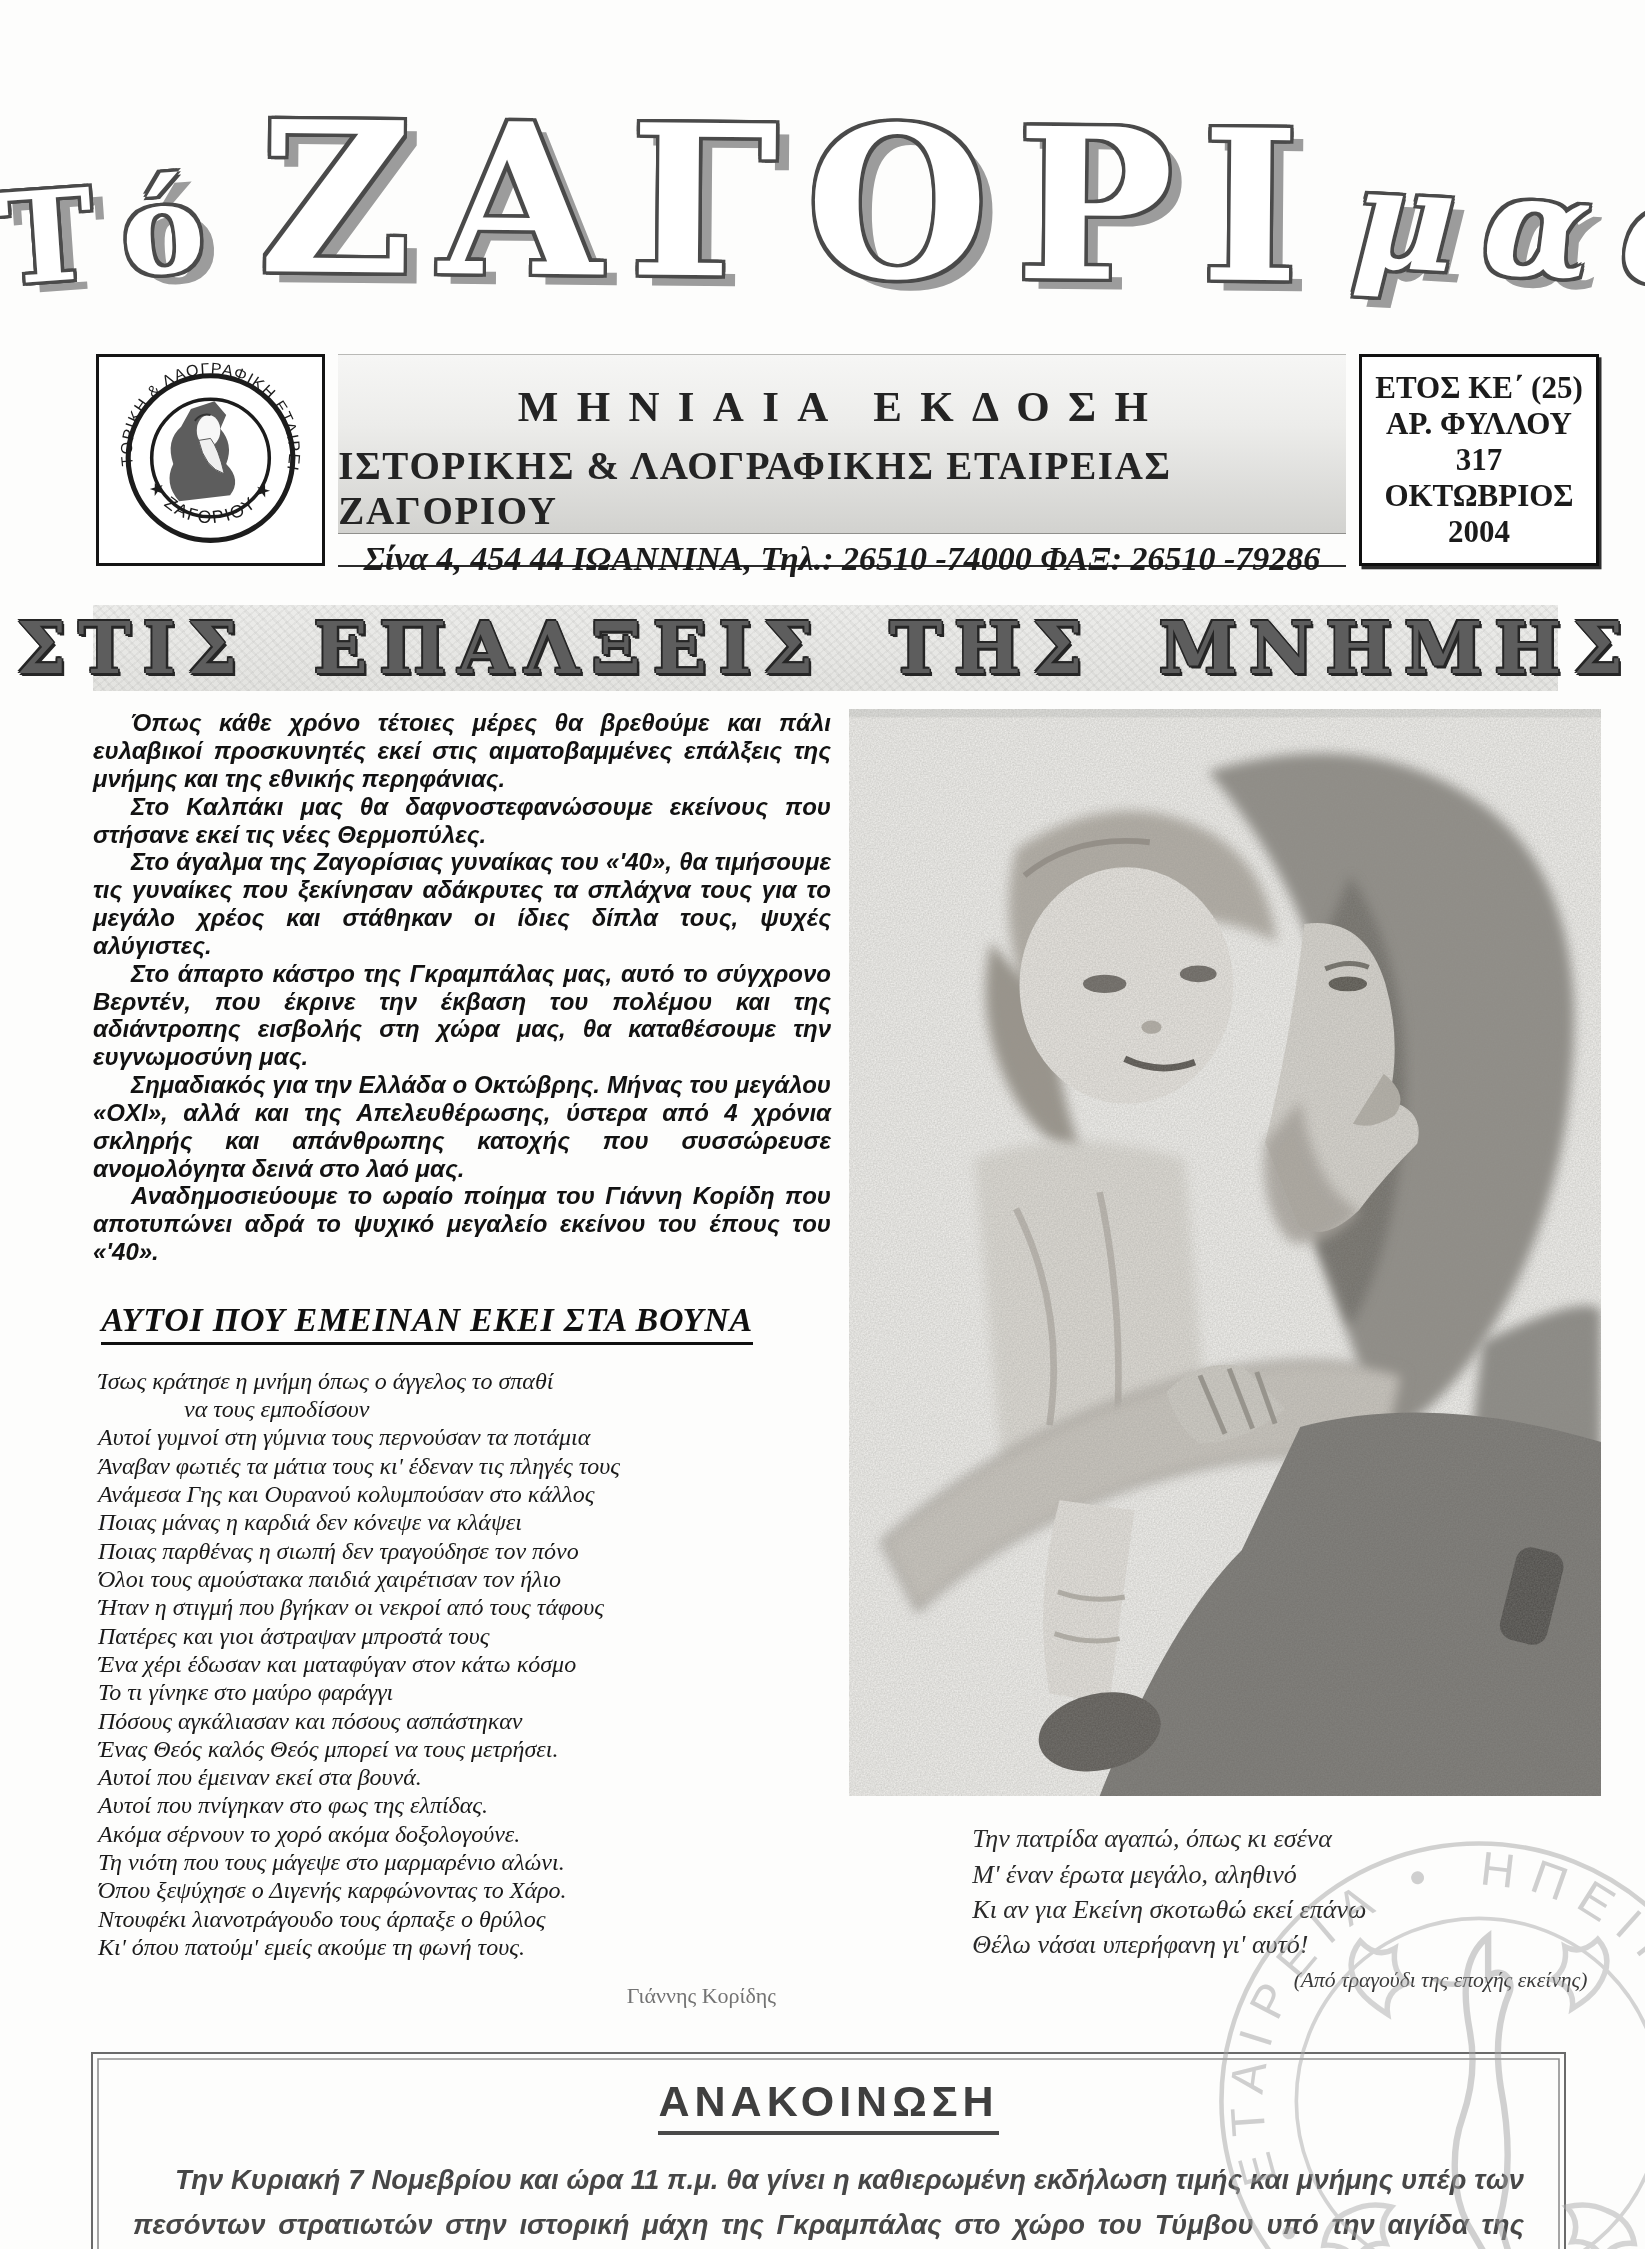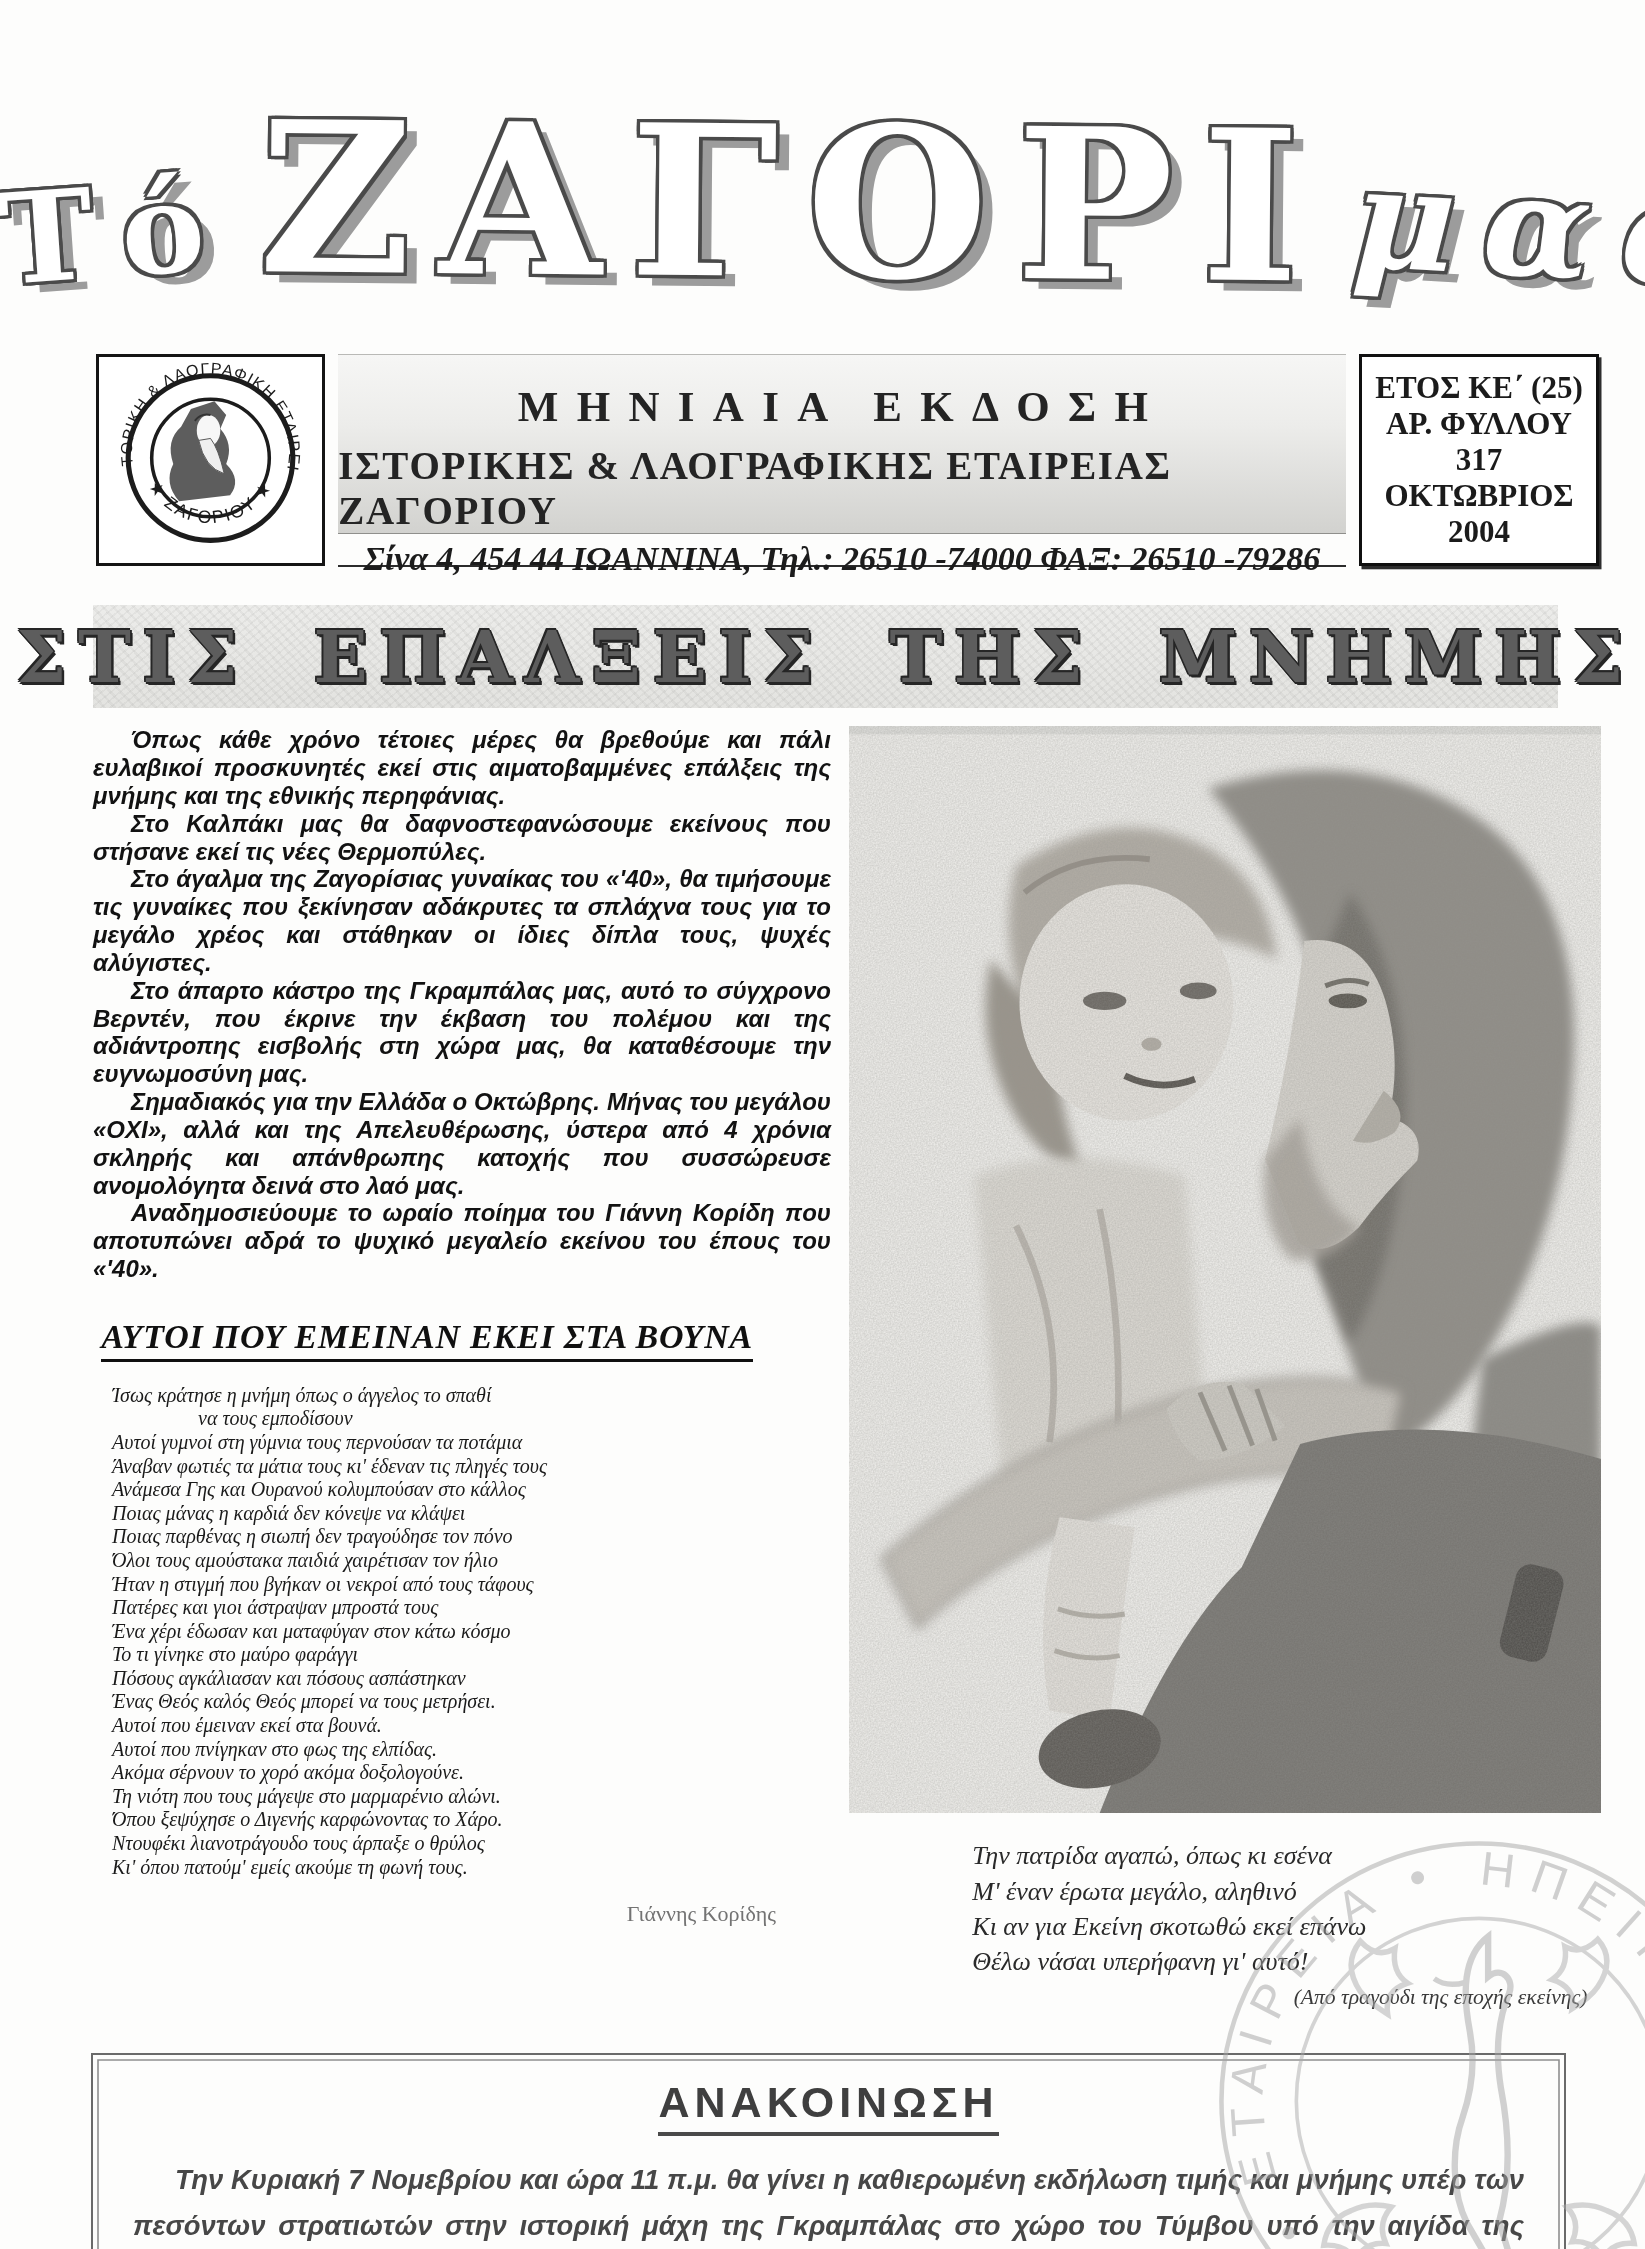--- a/index.html
+++ b/index.html
@@ -38,21 +38,21 @@
   .pub-name{ font-family:"Liberation Serif",serif; font-weight:bold; font-size:39px;
              letter-spacing:1.7px; color:#242424;}
   .address-line{ padding:6.6px 0 5px; text-align:center; font-family:"Liberation Serif",serif;
                  font-weight:bold; font-style:italic; font-size:34px; color:#1c1c1c;}
   .issue-box{ width:234px; flex:0 0 auto; border:3.3px solid #101010; box-shadow:2.5px 3.3px 0 0 #2e2e2e;
               background:#fff; display:flex; flex-direction:column; justify-content:center;
               text-align:center; height:206px;}
   .issue-box div{ font-family:"Liberation Serif",serif; font-weight:bold; font-size:31px; color:#1b1b1b;}
   
   .headline-banner{
-    margin:38px 87px 0 93px; height:103px;
+    margin:38px 87px 0 93px; height:86px;
     background:
       repeating-linear-gradient(47deg, rgba(120,120,118,.08) 0 2.5px, rgba(255,255,255,0) 2.5px 7.5px),
       repeating-linear-gradient(-39deg, rgba(110,110,108,.07) 0 1.7px, rgba(255,255,255,0) 1.7px 5.8px),
       linear-gradient(180deg,#ececea,#e3e3e0);
     display:flex; align-items:center; justify-content:center;
   }
   .headline-text{
     font-family:"DejaVu Serif",serif; font-weight:bold; font-size:71px; letter-spacing:11.6px;
     word-spacing:28px; color:#5d5d5d;
     text-shadow:1.7px 0 0 #262626,-1.7px 0 0 #262626,0 1.7px 0 #262626,0 -1.7px 0 #262626,
@@ -66,22 +66,22 @@
   .article p{
     margin:0; font-family:"Liberation Sans",sans-serif; font-weight:bold; font-style:italic;
     font-size:24px; line-height:1.16; text-align:justify; text-indent:38px; color:#121212;
   }
   .poem-title{
     margin:35px 0 21.6px 8.3px; font-family:"Liberation Serif",serif; font-weight:bold;
     font-style:italic; font-size:34px; color:#101010; display:inline-block;
     border-bottom:3.3px solid #101010; padding-bottom:3.3px; letter-spacing:0.8px;
   }
   .poem{ margin-left:5px; }
-  .poem-line{ font-family:"Liberation Serif",serif; font-style:italic; font-size:20px;
-              line-height:1.18; color:#1a1a1a; white-space:nowrap;margin-left:14px;}
+  .poem-line{ font-family:"Liberation Serif",serif; font-style:italic; font-size:24px;
+              line-height:1.18; color:#1a1a1a; white-space:nowrap;}
   .poem-line.indent{ padding-left:86px; }
   .poem-signature{ margin-top:21.6px; text-align:right; padding-right:55px;
                    font-family:"Liberation Serif",serif; font-size:22px; color:#737373;}
   
   .photo-wrap{ width:752px; height:1087px; }
   .photo-wrap svg{ width:100%; height:100%; display:block; }
   .photo-caption{ margin:25px 0 0 123px; }
   .photo-caption div{ font-family:"Liberation Serif",serif; font-style:italic; font-size:26px;
                       line-height:1.36; color:#2a2a2a;}
   .caption-credit{ text-align:right; margin:5px 11.6px 0 123px;

